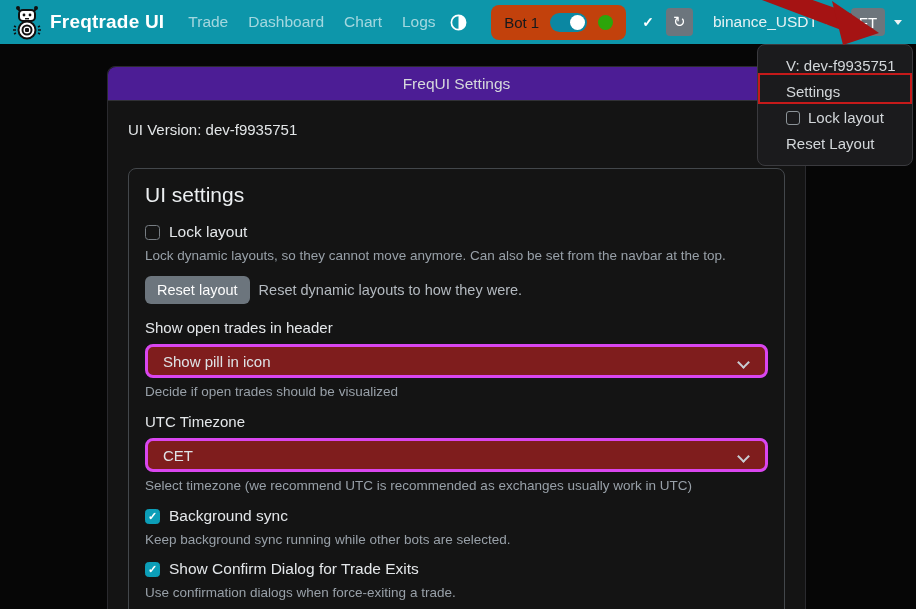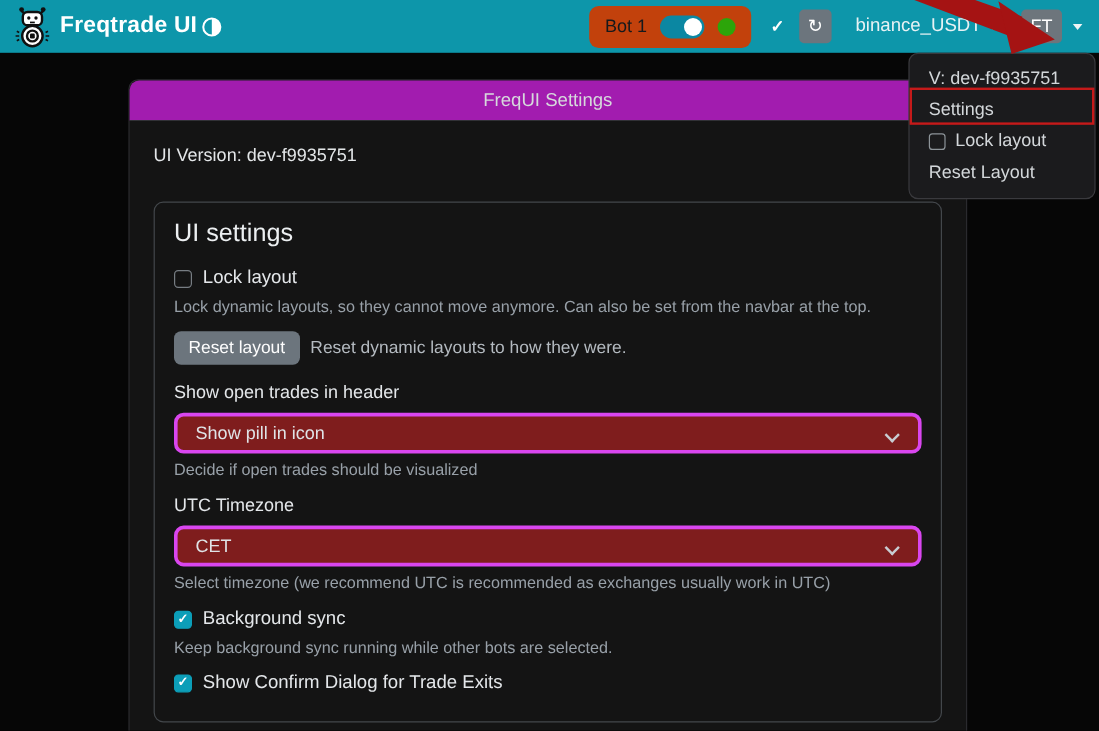--- a/index.html
+++ b/index.html
@@ -28,34 +28,34 @@
   .login-name { color:#e7f2f4; font-size:15.5px; margin-left:20px; }
   .caret { width:0; height:0; border-left:4.5px solid transparent; border-right:4.5px solid transparent;
     border-top:5px solid #eef4f5; }
   .caret.small { margin-left:5px; transform:scale(.8); }
   .ft-btn { width:34px; height:28px; background:#6d757c; border-radius:4px; color:#fff;
     display:flex; align-items:center; justify-content:center; font-size:15px; margin-left:20px; cursor:pointer; }
   .ft-caret { margin-left:9px; margin-right:4px; }
 
   
   .user-menu { position:absolute; left:757px; top:44px; width:156px; background:#1b1b1d;
-    border:1px solid #3a3a3e; border-radius:8px; padding:8px 0; z-index:6; }
+    border:1px solid #3a3a3e; border-radius:8px; padding:8px 12px; z-index:6; }
   .menu-item { height:26px; line-height:26px; padding:0 16px; color:#d3d7da; font-size:15px; cursor:pointer;
     display:flex; align-items:center; gap:8px; white-space:nowrap; }
   .menu-cb { width:14px; height:14px; border:1px solid #8d9499; border-radius:3px; background:transparent; flex:0 0 auto; }
 
   
   .anno-box { position:absolute; left:758px; top:73px; width:154px; height:31px;
     border:2px solid #c51a1a; z-index:8; pointer-events:none; }
   .anno-arrow { position:absolute; left:0; top:0; z-index:9; pointer-events:none; }
 
   
   .card { position:absolute; left:107px; top:66px; width:699px; height:560px; background:#141414;
     border:1px solid #2a2a2e; border-radius:8px 8px 0 0; z-index:1; }
-  .card-header { height:34px; background:#a21caf; border-bottom:1px solid #313136;
+  .card-header { height:34px; background:#4c1d95; border-bottom:1px solid #313136;
     border-radius:8px 8px 0 0; display:flex; align-items:center; justify-content:center;
     color:#d6d9dc; font-size:15.5px; }
   .card-body { padding:20px 20px 0 20px; }
   .ui-version { color:#e3e6e8; font-size:15px; margin-bottom:30px; }
 
   .fieldset { border:1px solid #43474b; border-radius:8px; padding:14px 16px 16px 16px; }
   .fs-title { color:#eceff1; font-size:21px; font-weight:400; margin-bottom:16px; }
 
   .cb-row { display:flex; align-items:center; gap:9px; margin-bottom:7px; }
   .cb { width:15px; height:15px; border:1px solid #777d83; border-radius:3.5px; background:transparent;
@@ -101,20 +101,26 @@
           <circle cx="18" cy="11" r="1.4" fill="#101010"></circle>
           <rect x="13" y="14" width="4" height="1.4" fill="#101010"></rect>
           <circle cx="15" cy="26" r="8.5" fill="#ffffff" stroke="#101010" stroke-width="2"></circle>
           <circle cx="15" cy="26" r="4.5" fill="none" stroke="#101010" stroke-width="2"></circle>
           <rect x="13" y="24" width="4" height="4" rx="1" fill="#101010"></rect>
           <path d="M2 22 l2 1 M1 26 l3 0 M2 30 l2 -1 M28 22 l-2 1 M29 26 l-3 0 M28 30 l-2 -1" stroke="#101010" stroke-width="1.4"></path>
         </svg>
       </span>
       <span class="brand">Freqtrade UI</span>
     </div>
+    <div class="nav-links">
+      <span class="nav-link">Trade</span>
+      <span class="nav-link">Dashboard</span>
+      <span class="nav-link">Chart</span>
+      <span class="nav-link">Logs</span>
+    </div>
     <span class="theme-btn">
       <svg width="17" height="17" viewBox="0 0 16 16">
         <circle cx="8" cy="8" r="6.7" fill="none" stroke="#ffffff" stroke-width="1.6"></circle>
         <path d="M8 1.3 A6.7 6.7 0 0 1 8 14.7 Z" fill="#ffffff"></path>
       </svg>
     </span>
 
     <div class="nav-right">
       <div class="bot-pill">
         <span class="bot-pill-label">Bot 1</span>
@@ -193,17 +199,18 @@
           <span class="cb-label">Background sync</span>
         </div>
         <div class="desc">Keep background sync running while other bots are selected.</div>
 
         <div class="cb-row">
           <span class="cb checked">
               <span class="tick">✓</span>
             </span>
           <span class="cb-label">Show Confirm Dialog for Trade Exits</span>
         </div>
+        <div class="desc last">Use confirmation dialogs when force-exiting a trade.</div>
       </div>
     </div>
   </div>
 
 </div>
 
 </body></html>

